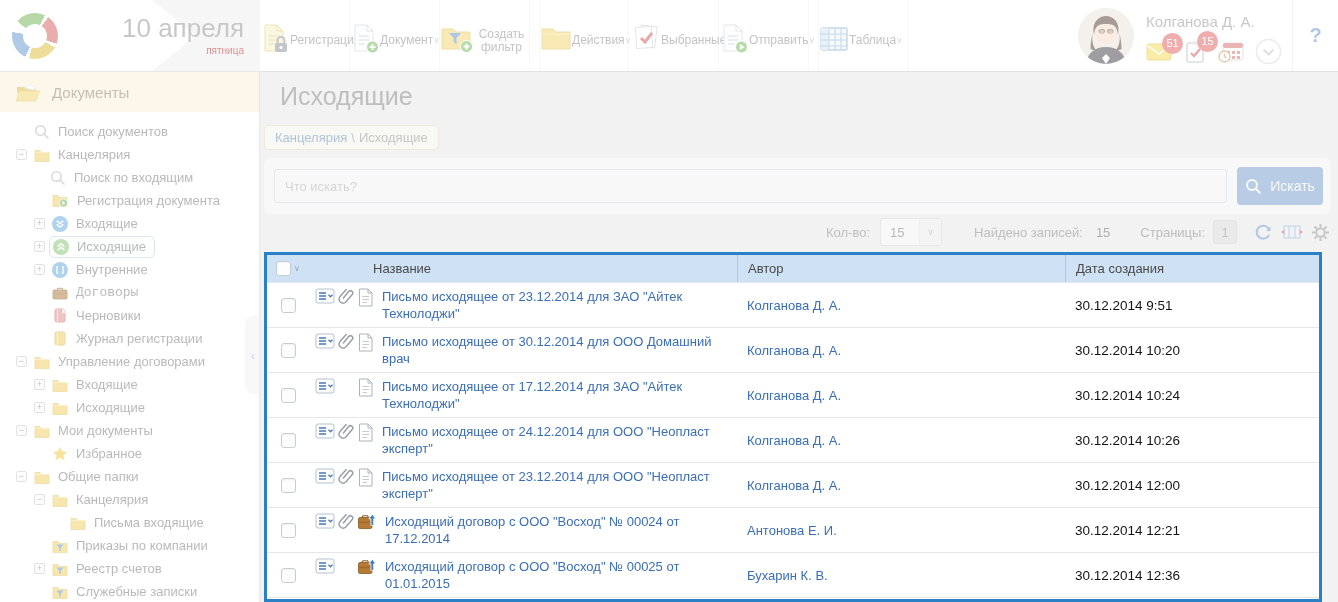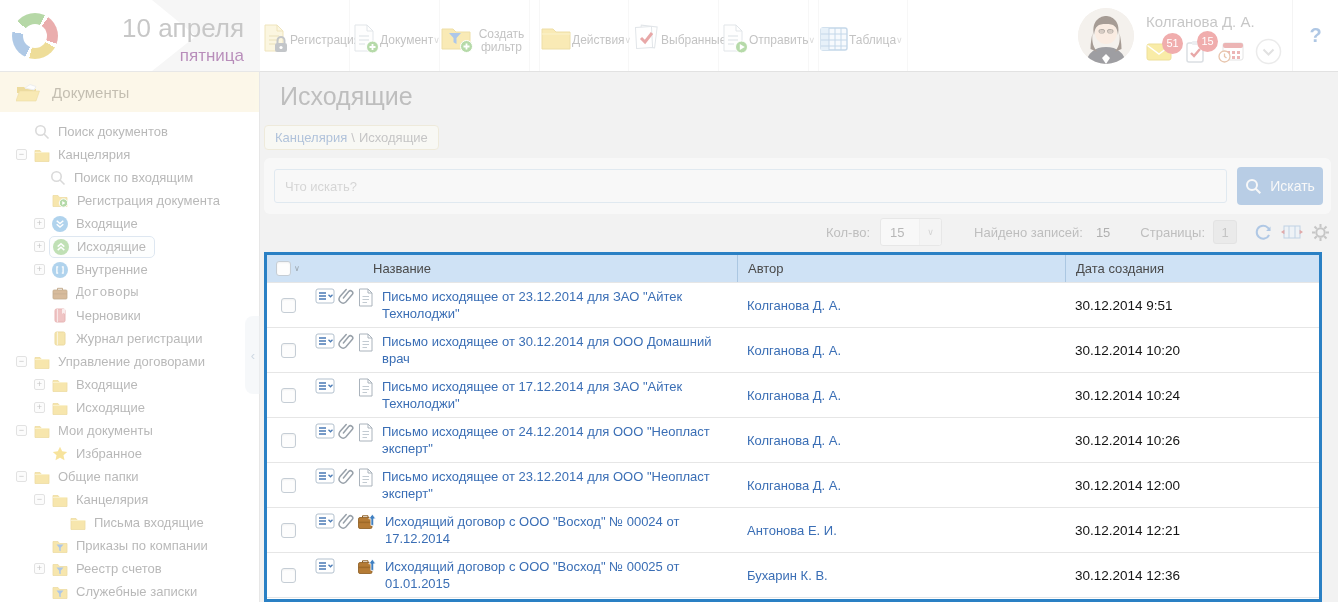--- a/index.html
+++ b/index.html
@@ -12,21 +12,21 @@
   
   .header { position:absolute; left:0; top:0; width:1338px; height:72px; background:#fff; border-bottom:1px solid #e2e2e2; }
   .header-left { position:absolute; left:0; top:0; width:260px; height:72px; background:#ececec; }
   .logo-shape { position:absolute; left:0; top:0; width:200px; height:71px; background:#fff;
     clip-path:polygon(0 0,152px 0,196px 36px,152px 71px,0 71px); }
   .logo { position:absolute; left:12px; top:13px; width:46px; height:46px; border-radius:50%;
     background:conic-gradient(from -50deg,#6db04f 0 75deg,#fff 75deg 85deg,#d45a5a 85deg 160deg,#fff 160deg 170deg,#dcbb33 170deg 245deg,#fff 245deg 255deg,#5e93cc 255deg 330deg,#fff 330deg 360deg); }
   .logo::after { content:""; position:absolute; left:11px; top:11px; width:24px; height:24px; border-radius:50%; background:#fff; }
   .date { position:absolute; right:16px; top:12px; text-align:right; line-height:1.25; }
   .date-day { font-size:26px; color:#8f8f8f; }
-  .date-wd { font-size:17px; color:#701a75; }
+  .date-wd { font-size:10px; color:#b91c1c; }
 
   .toolbar { position:absolute; left:260px; top:0; height:71px; display:flex; background:#fff; }
   .tbtn { width:90px; height:71px; border-right:1px solid #eeeeee; display:flex; flex-direction:row; align-items:center; padding-top:7px; cursor:pointer; }
   .tbtn.grp { margin-left:9px; border-left:1px solid #eeeeee; }
   .tbtn .ic { height:30px; display:flex; align-items:center; }
   .tlabel { font-size:12px; color:#868686; text-align:center; line-height:13px; margin-top:3px; }
   .tchev { font-size:9px; color:#b5b5b5; margin-top:2px; }
 
   .avatar { position:absolute; left:1078px; top:8px; width:56px; height:56px; border-radius:50%; overflow:hidden; background:#e9e2da; cursor:pointer; }
   .user-name { position:absolute; left:1146px; top:13px; width:170px; font-size:15px; color:#8f8f8f; }

